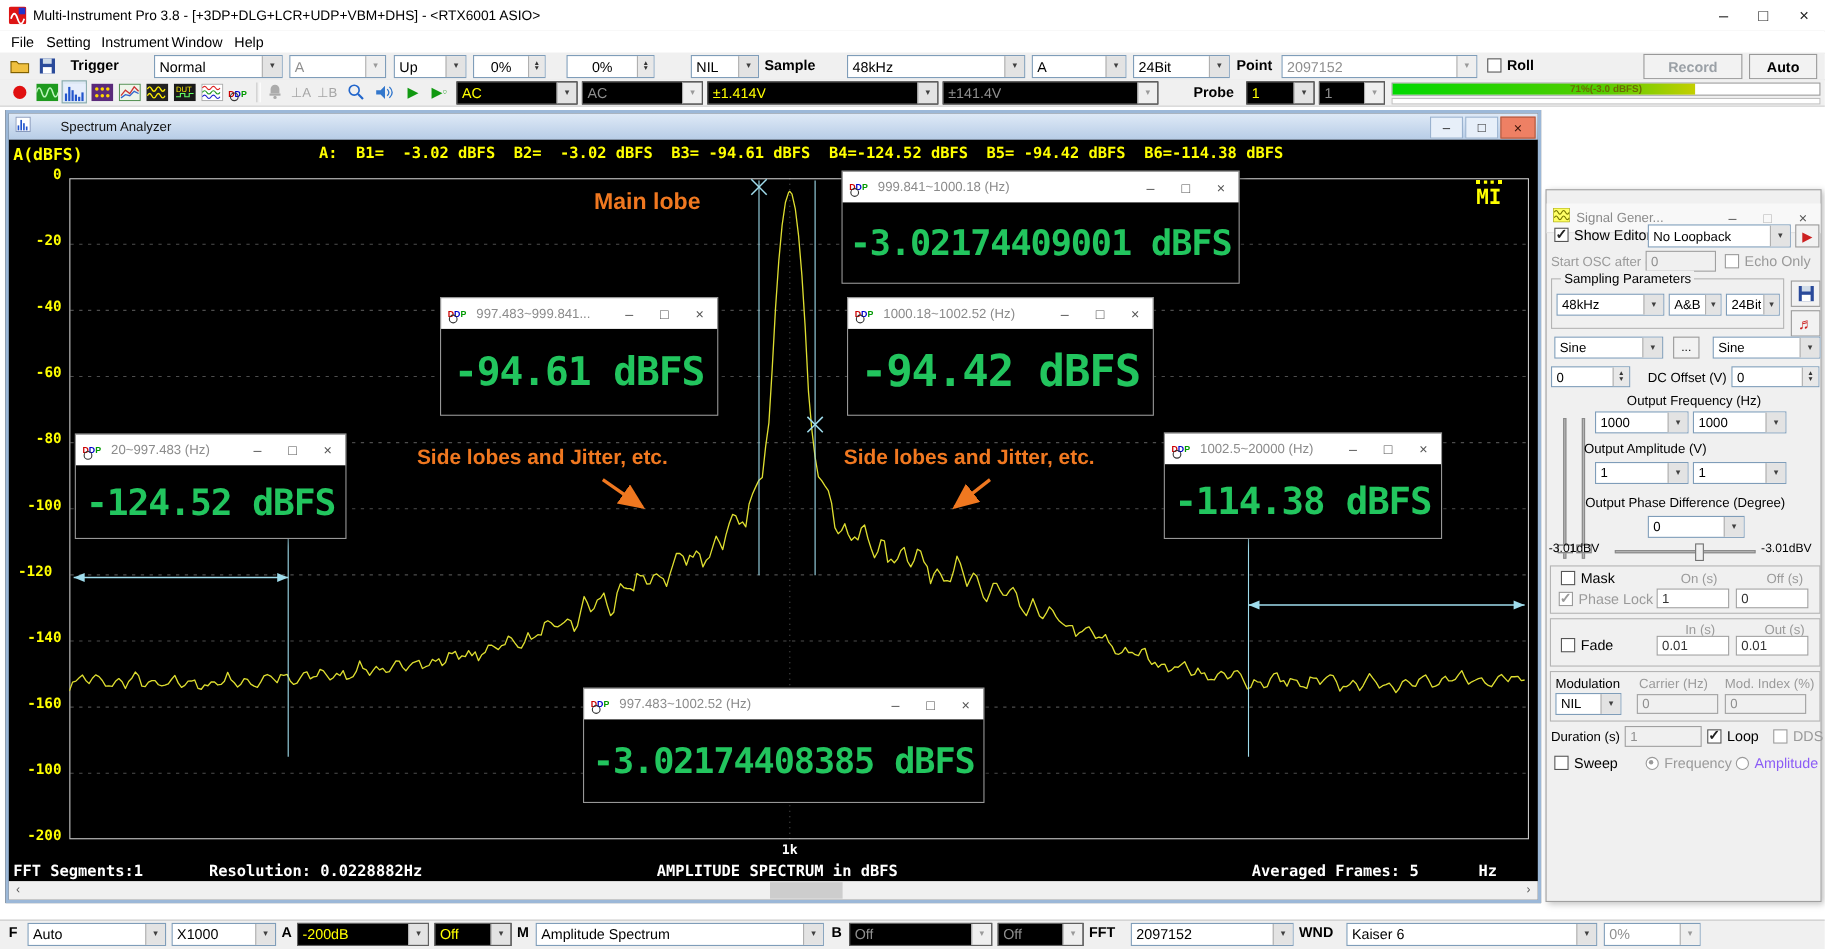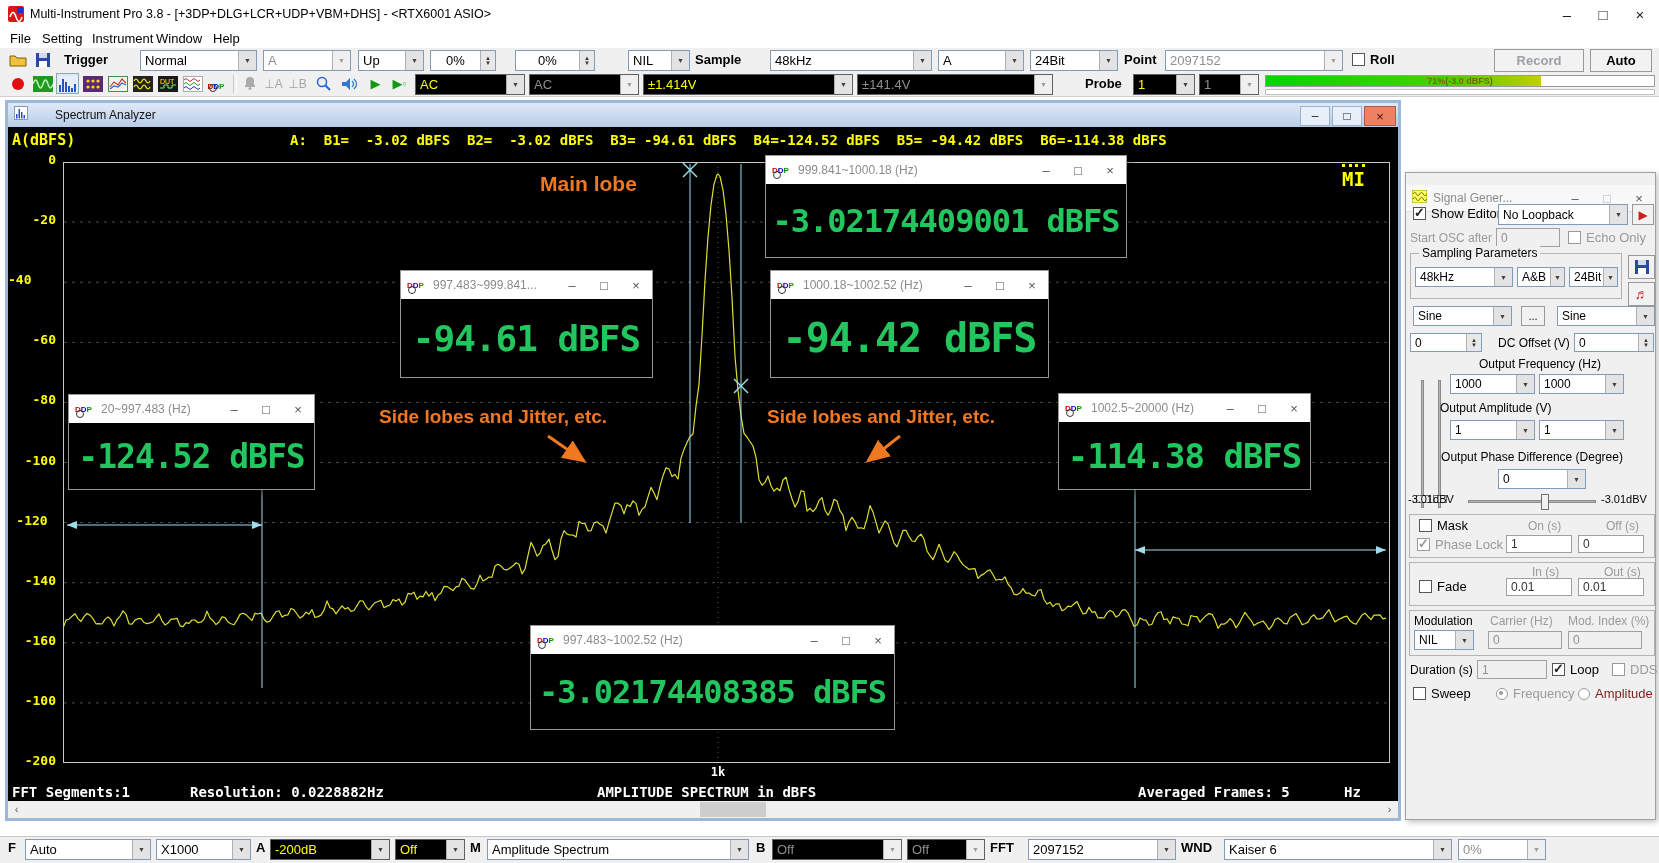--- a/index.html
+++ b/index.html
@@ -604,21 +604,21 @@
       <span>DDS</span>
     </div>
   <div class="row sm" style="left:1413px;top:686px;">
       <span class="cb"></span>
       <span>Sweep</span>
     </div>
   <div class="row sm" style="left:1496px;top:686px;color:#9a9a9a;">
       <span class="rd on"></span>
       <span>Frequency</span>
     </div>
-  <div class="row sm" style="left:1578px;top:686px;color:#7f1d1d;">
+  <div class="row sm" style="left:1578px;top:686px;color:#8b5cf6;">
       <span class="rd"></span>
       <span>Amplitude</span>
     </div>
 
   <div class="ab" style="left:0;top:836px;width:1659px;height:27px;background:#f0f0f0;border-top:1px solid #c8c8c8;"></div>
   <span class="l" style="left:8px;top:840px;font-weight:bold;">F</span>
   <div class="cmb" style="left:25px;top:839px;width:126px;">
       <span class="tx">Auto</span>
       <span class="arw"></span>
     </div>
@@ -659,21 +659,21 @@
       <span class="tx">Kaiser 6</span>
       <span class="arw"></span>
     </div>
   <div class="cmb dis" style="left:1458px;top:839px;width:88px;">
       <span class="tx">0%</span>
       <span class="arw"></span>
     </div>
 
 <div class="ymono" style="left: 8px; top: 152px; width: 48px; text-align: right; font-size: 13px; font-weight: bold; z-index: 3;">0</div>
     <div class="ymono" style="left: 8px; top: 212px; width: 48px; text-align: right; font-size: 13px; font-weight: bold; z-index: 3;">-20</div>
-    <div class="ymono" style="left: 8px; top: 272px; width: 48px; font-size: 13px; font-weight: bold; z-index: 3;">-40</div>
+    <div class="ymono" style="left: 8px; top: 272px; width: 48px; text-align: right; font-size: 13px; font-weight: bold; z-index: 3;">-40</div>
     <div class="ymono" style="left: 8px; top: 332px; width: 48px; text-align: right; font-size: 13px; font-weight: bold; z-index: 3;">-60</div>
     <div class="ymono" style="left: 8px; top: 392px; width: 48px; text-align: right; font-size: 13px; font-weight: bold; z-index: 3;">-80</div>
     <div class="ymono" style="left: 8px; top: 453px; width: 48px; text-align: right; font-size: 13px; font-weight: bold; z-index: 3;">-100</div>
     <div class="ymono" style="left: 8px; top: 513px; width: 48px; text-align: center; font-size: 13px; font-weight: bold; z-index: 3;">-120</div>
     <div class="ymono" style="left: 8px; top: 573px; width: 48px; text-align: right; font-size: 13px; font-weight: bold; z-index: 3;">-140</div>
     <div class="ymono" style="left: 8px; top: 633px; width: 48px; text-align: right; font-size: 13px; font-weight: bold; z-index: 3;">-160</div>
     <div class="ymono" style="left: 8px; top: 693px; width: 48px; text-align: right; font-size: 13px; font-weight: bold; z-index: 3;">-100</div>
     <div class="ymono" style="left: 8px; top: 753px; width: 48px; text-align: right; font-size: 13px; font-weight: bold; z-index: 3;">-200</div>
   </div>
 

